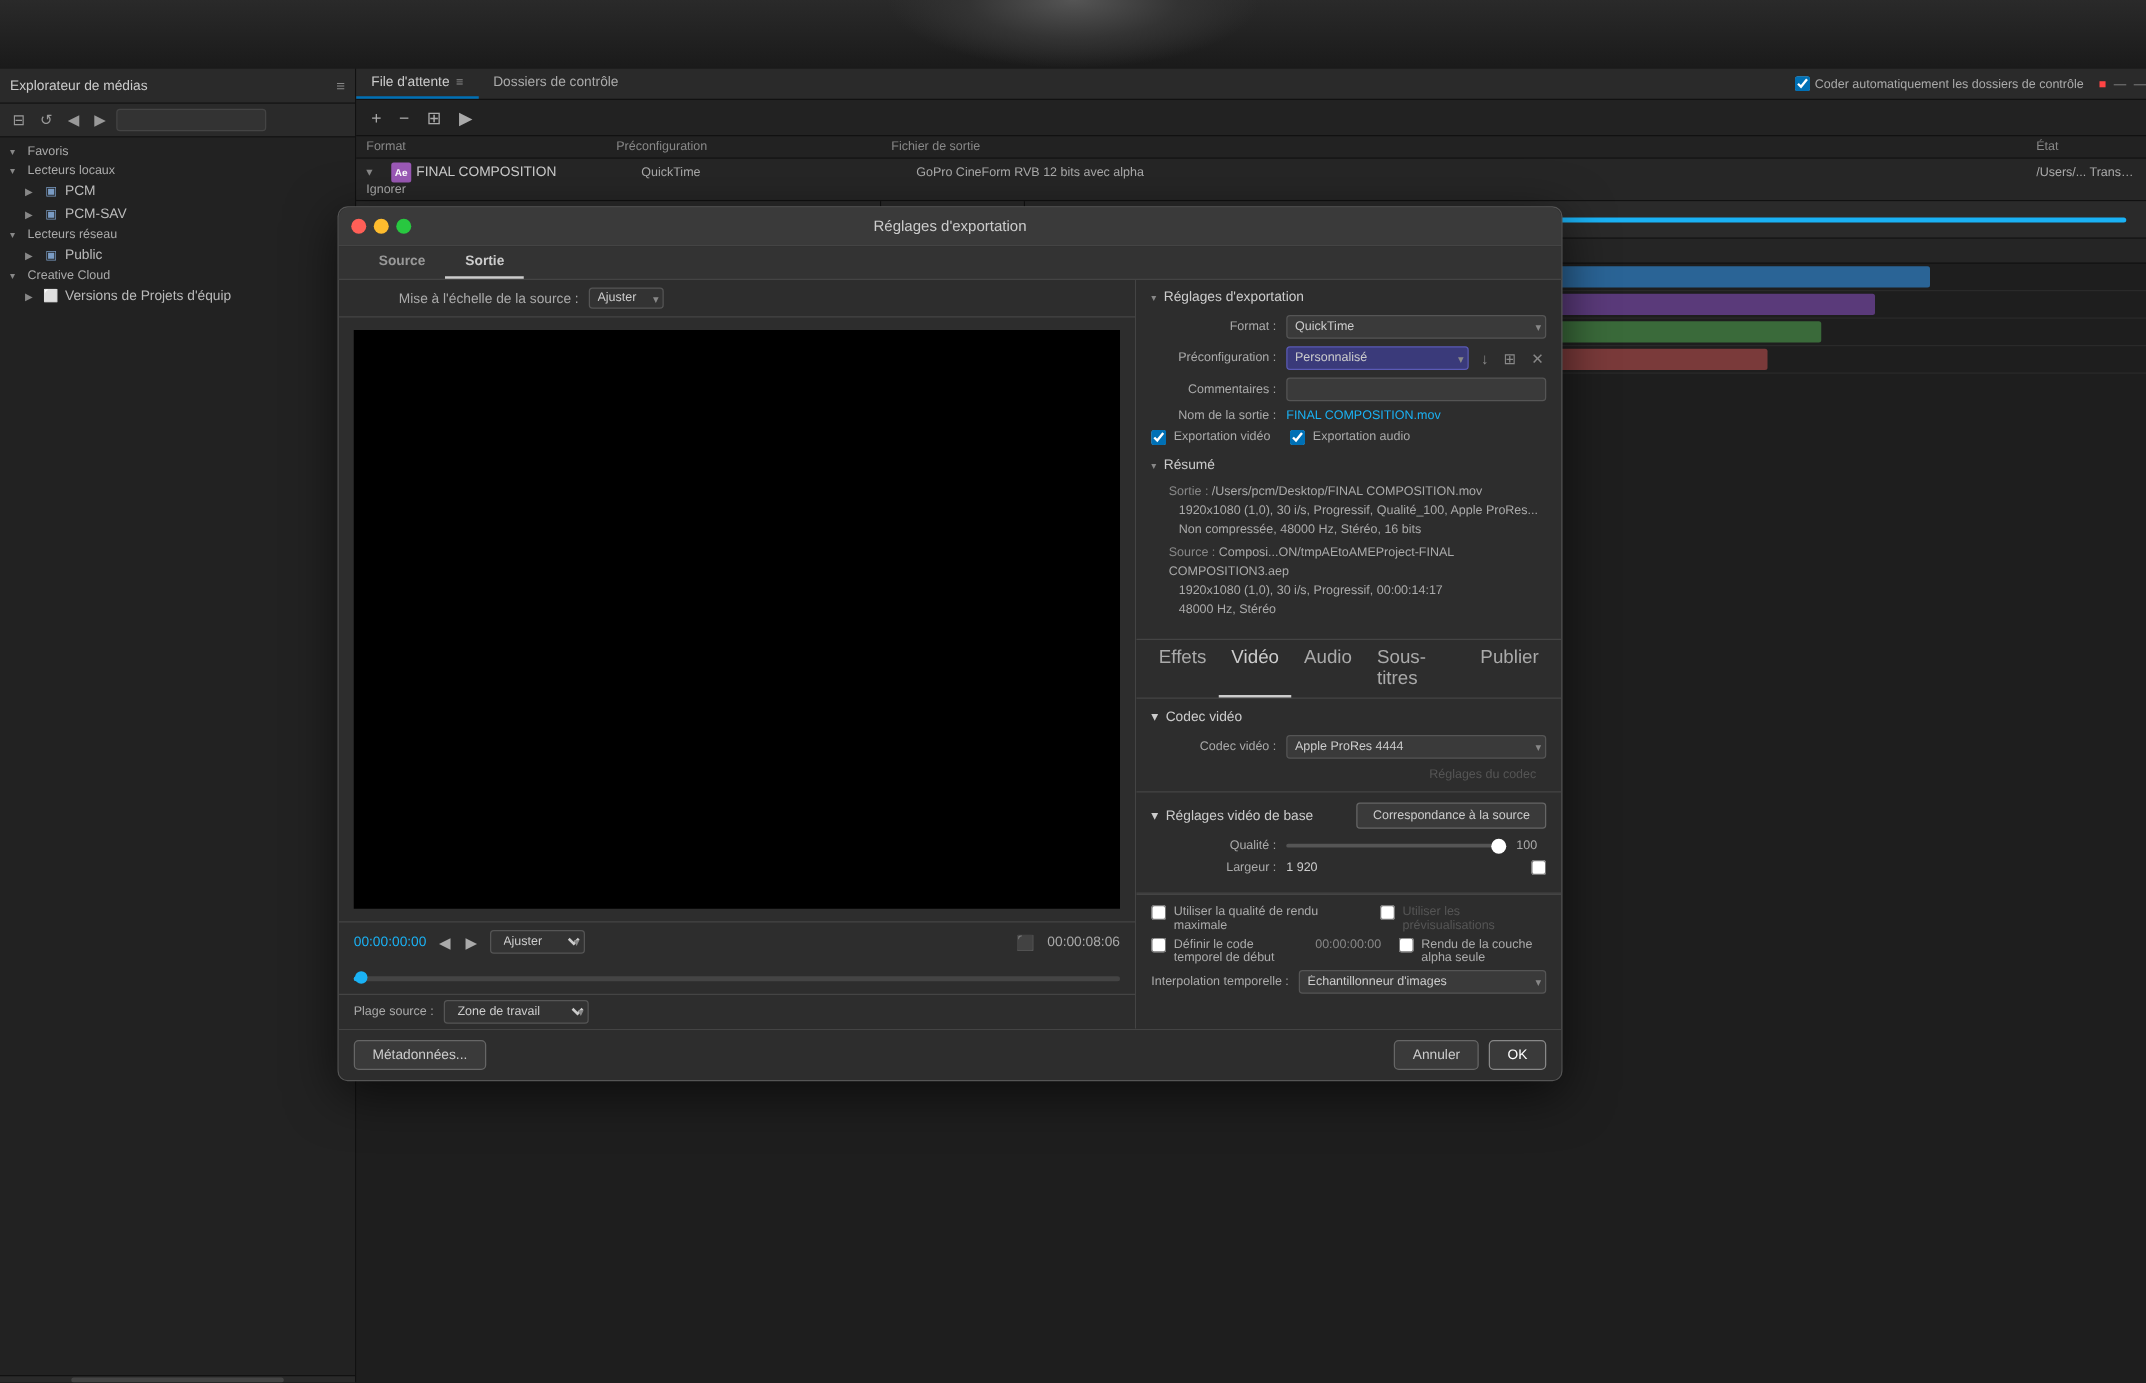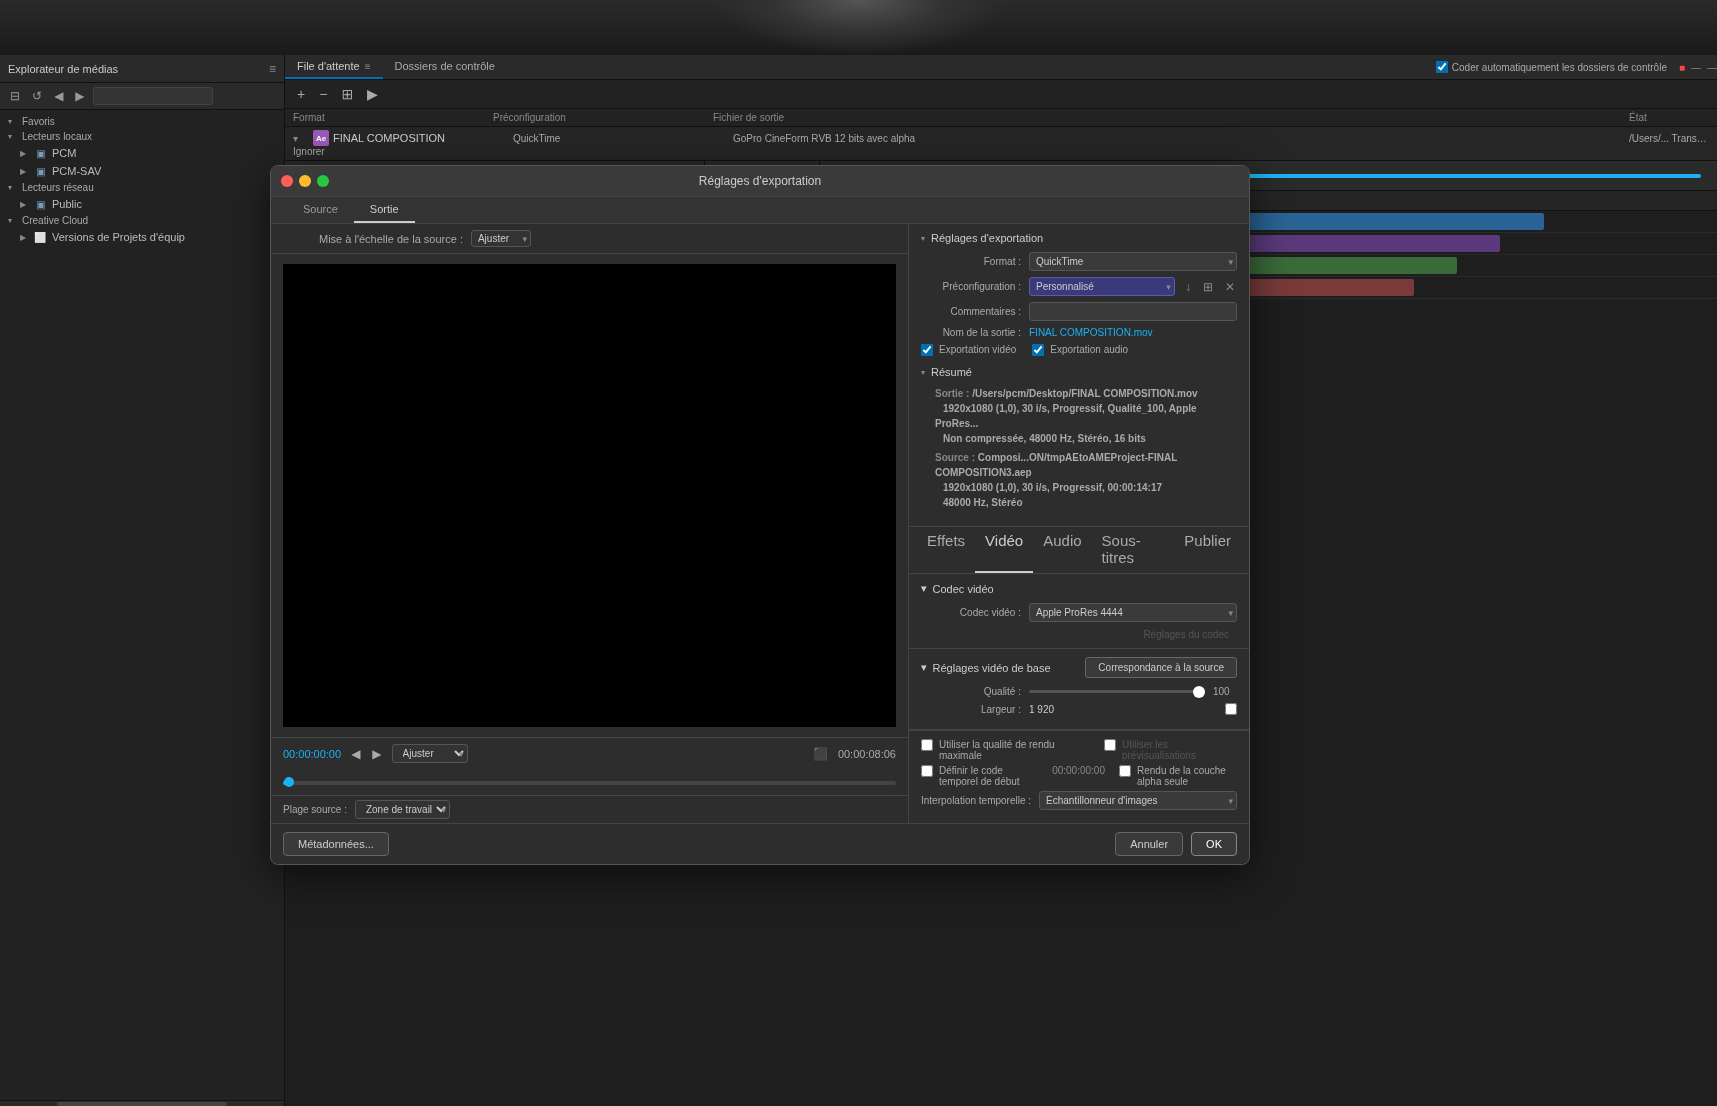--- a/index.html
+++ b/index.html
@@ -279,20 +279,21 @@
       font-size: 12px;
       color: #ccc;
       font-weight: 500;
     }
 
     .dialog-tabs {
       display: flex;
       padding: 0 16px;
       background: #333;
       border-bottom: 1px solid #444;
+      font-weight: bold;
     }
     .dialog-tab {
       padding: 6px 16px;
       font-size: 11px;
       color: #999;
       cursor: pointer;
       border-bottom: 2px solid transparent;
     }
     .dialog-tab.active {
       color: #ccc;
@@ -392,21 +393,21 @@
       gap: 8px;
       font-size: 10px;
       color: #aaa;
       border-top: 1px solid #444;
     }
     .range-select {
       background: #333;
       border: 1px solid #555;
       color: #ccc;
       font-size: 10px;
-      padding: 2px 0 2px 6px;
+      padding: 2px 21px 2px 6px;
       border-radius: 3px;
     }
 
     
     .settings-panel {
       width: 340px;
       background: #2d2d2d;
       display: flex;
       flex-direction: column;
       overflow-y: auto;
@@ -481,21 +482,20 @@
       gap: 6px;
       margin-bottom: 4px;
       font-size: 10px;
       color: #aaa;
     }
 
     .resume-text {
       font-size: 10px;
       color: #aaa;
       line-height: 1.5;
-      font-weight: bold;
     }
 
     
     .settings-tabs {
       display: flex;
       border-bottom: 1px solid #444;
       padding: 0 8px;
     }
     .settings-tab {
       padding: 5px 10px;

